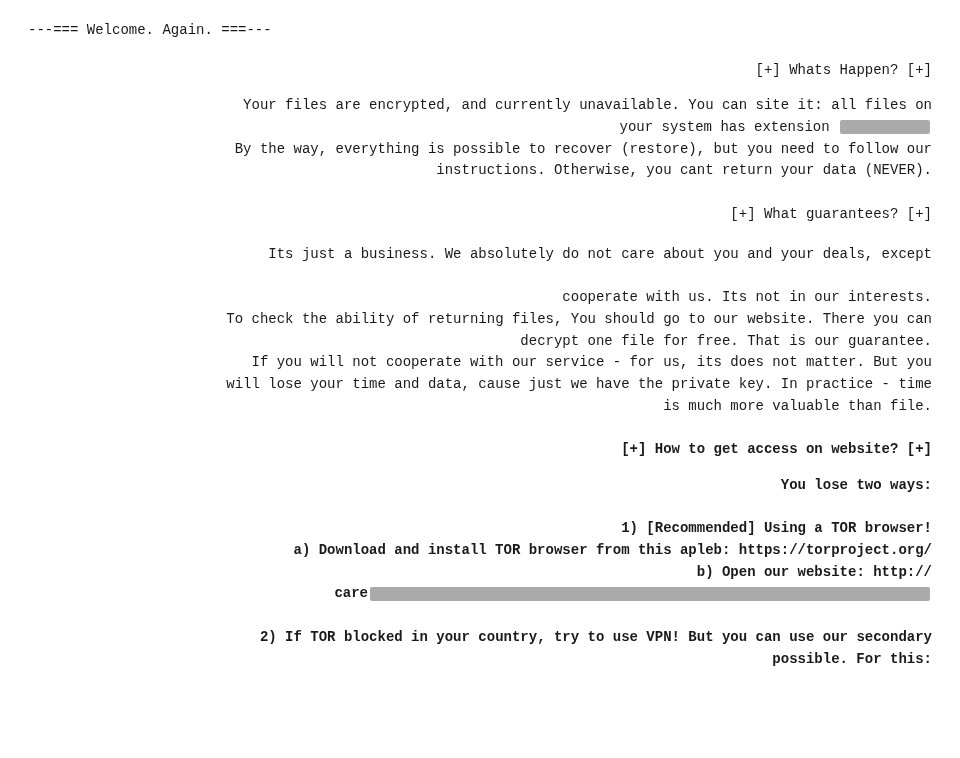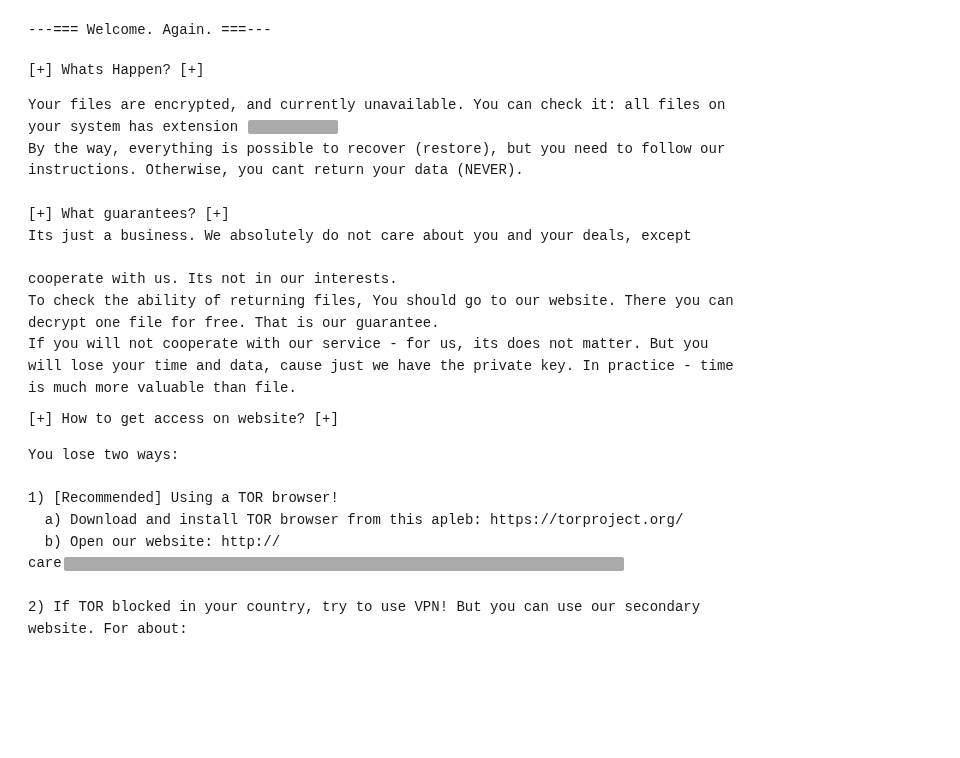--- a/index.html
+++ b/index.html
@@ -24,20 +24,21 @@
     }
 
     .line {
       margin-bottom: 0;
       white-space: pre-wrap;
       word-break: break-word;
     }
 
     .section-gap {
       margin-top: 18px;
+      text-align: right;
     }
 
     .redacted {
       display: inline-block;
       background-color: #aaaaaa;
       color: transparent;
       min-width: 90px;
       height: 14px;
       vertical-align: middle;
       border-radius: 2px;
@@ -64,49 +65,49 @@
 
 <div class="content-block">
 
   <div class="header-line">
     <span class="line">---=== Welcome. Again. ===---</span>
   </div>
 
   <div class="section-gap">
     <div class="line section-gap" style="margin-bottom: 14px; margin-top: 0;">[+] Whats Happen? [+]</div>
     <div>
-      <span class="line">Your files are encrypted, and currently unavailable. You can check it: all files on</span><br>
+      <span class="line">Your files are encrypted, and currently unavailable. You can site it: all files on</span><br>
       <span class="line">your system has extension </span><span class="redacted">&nbsp;</span><br>
       <span class="line">By the way, everything is possible to recover (restore), but you need to follow our</span><br>
       <span class="line">instructions. Otherwise, you cant return your data (NEVER).</span>
     </div>
   </div>
 
   <div class="section-gap" style="margin-top: 22px;">
-    <div class="line" style="margin-bottom: 0;">[+] What guarantees? [+]</div>
+    <div class="line" style="margin-bottom: 18px;">[+] What guarantees? [+]</div>
     <div>
       <span class="line">Its just a business. We absolutely do not care about you and your deals, except</span><br>
       <br>
       <span class="line">cooperate with us. Its not in our interests.</span><br>
       <span class="line">To check the ability of returning files, You should go to our website. There you can</span><br>
       <span class="line">decrypt one file for free. That is our guarantee.</span><br>
       <span class="line">If you will not cooperate with our service - for us, its does not matter. But you</span><br>
       <span class="line">will lose your time and data, cause just we have the private key. In practice - time</span><br>
       <span class="line">is much more valuable than file.</span>
     </div>
   </div>
 
-  <div class="section-gap" style="margin-top: 10px;">
+  <div class="section-gap" style="margin-top: 22px; font-weight: bold;">
     <div class="line" style="margin-bottom: 14px;">[+] How to get access on website? [+]</div>
     <div>
       <span class="line">You lose two ways:</span><br>
       <br>
       <span class="line">1) [Recommended] Using a TOR browser!</span><br>
       <span class="line">  a) Download and install TOR browser from this apleb: https://torproject.org/</span><br>
       <span class="line">  b) Open our website: http://</span><br>
       <span>care</span><span class="redacted-long">&nbsp;</span><br>
       <br>
       <span class="line">2) If TOR blocked in your country, try to use VPN! But you can use our secondary</span><br>
-      <span class="line">website. For about:</span>
+      <span class="line">possible. For this:</span>
     </div>
   </div>
 
 </div>
 
 </body></html>

